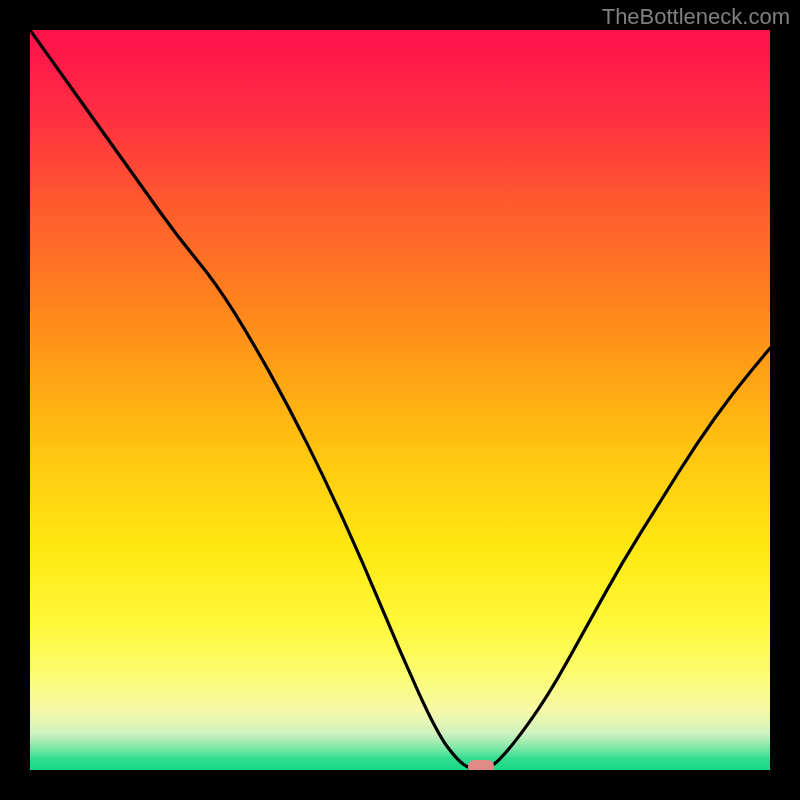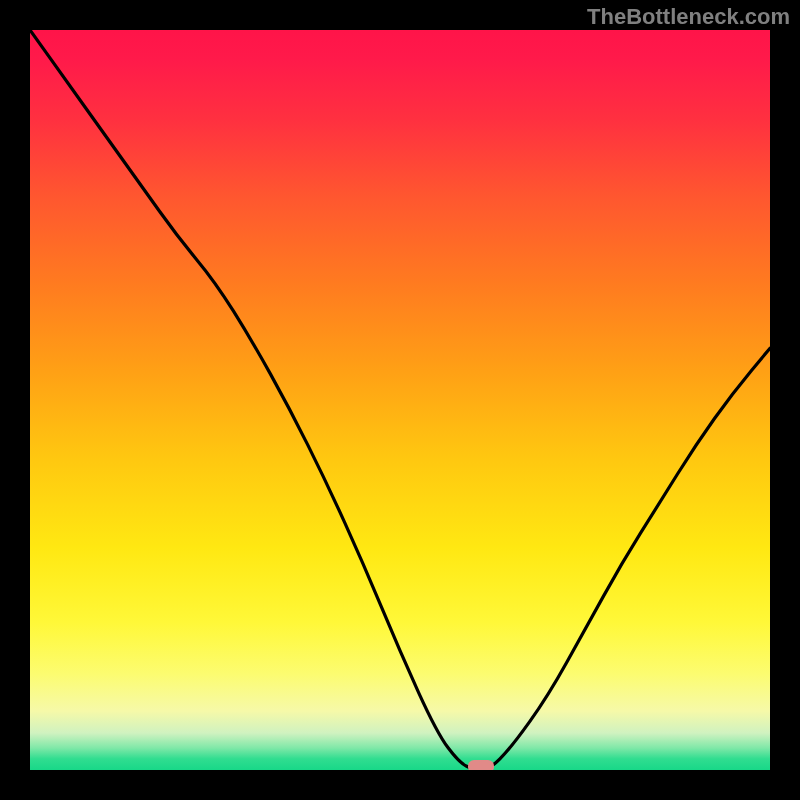--- a/index.html
+++ b/index.html
@@ -10,21 +10,21 @@
     background: #000;
     position: relative;
     font-family: Arial, Helvetica, sans-serif;
   }
   .attribution {
     position: absolute;
     top: 4px;
     right: 10px;
     color: #808080;
     font-size: 22px;
-    font-weight: 700;
+    font-weight: 400;
     z-index: 10;
   }
   .frame {
     position: absolute;
     top: 30px;
     left: 30px;
     width: 740px;
     height: 740px;
     overflow: hidden;
   }

